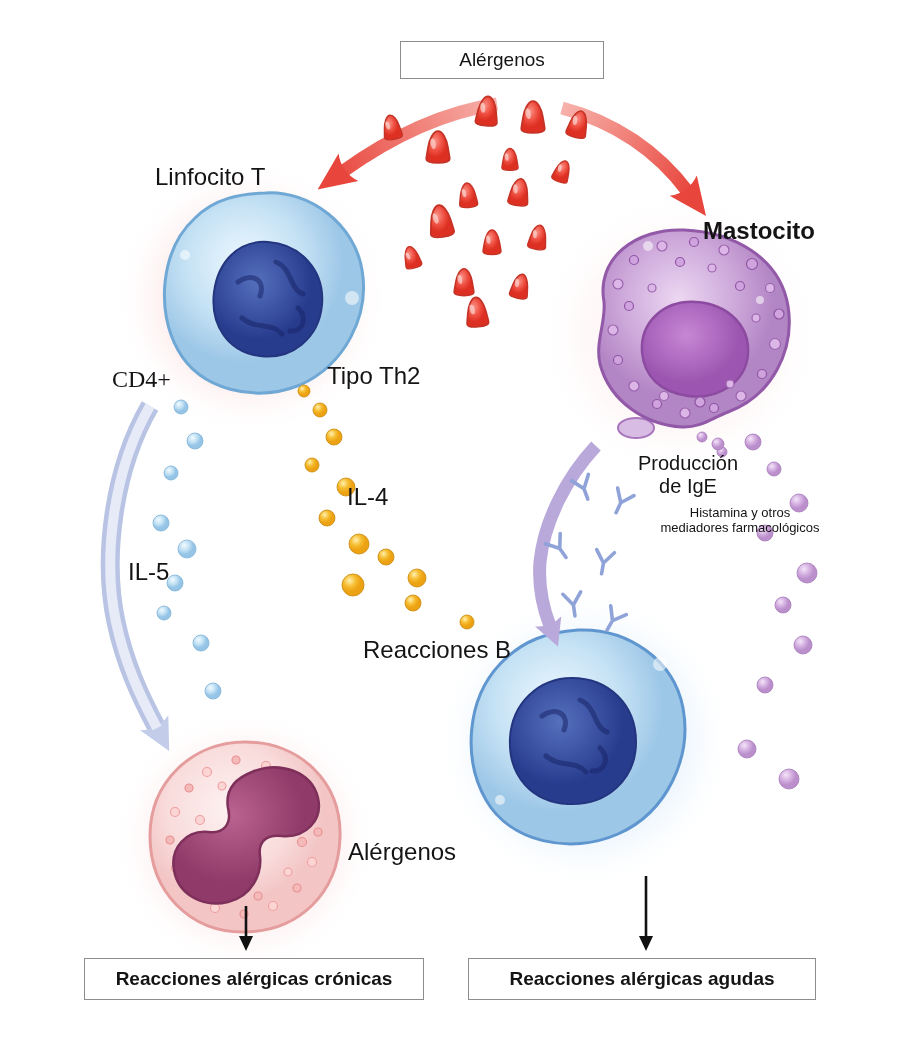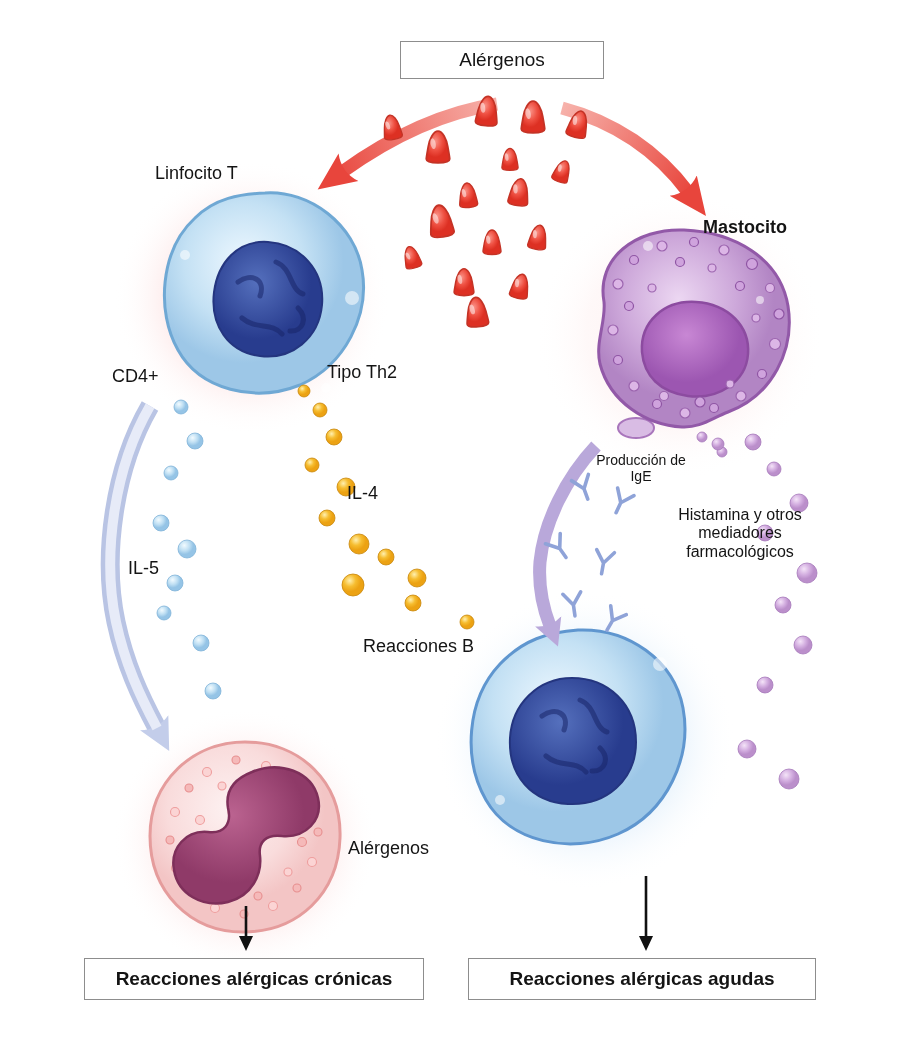--- a/index.html
+++ b/index.html
@@ -9,21 +9,21 @@
     margin:0 auto;
     background:#fff;
     font-family:"Liberation Sans", sans-serif;
     overflow:hidden;
     padding-left:23px;
   }
   .canvas svg{position:absolute;left:0;top:0;}
   .lbl{
     position:absolute;
     color:var(--text_color,#141414);
-    font-size:18px;
+    font-size:24px;
     line-height:1.15;
     white-space:nowrap;
   }
   .lbl.wrap{white-space:normal;text-align:center;}
   .box{
     position:absolute;
     background:#fff;
     border:1.7px solid var(--box_border,#8d8d8d);
     display:flex;align-items:center;justify-content:center;
     font-size:19px;color:var(--text_color,#141414);
@@ -331,23 +331,23 @@
 
 <div class="box result" style="left:468px;top:958px;width:348px;height:42px;">
   <span>Reacciones alérgicas agudas</span>
 </div>
 
 <div class="box result" style="left:84px;top:958px;width:340px;height:42px;">
   <span>Reacciones alérgicas crónicas</span>
 </div>
 
 <div class="lbl" style="left:155px;top:163px;">Linfocito T</div>
-<div class="lbl" style="left:112px;top:366px;">CD4+</div>
+<div class="lbl" style="left:112px;top:366px;font-family:Liberation Serif, serif;">CD4+</div>
 <div class="lbl" style="left:327px;top:362px;">Tipo Th2</div>
 <div class="lbl" style="left:347px;top:483px;">IL-4</div>
 <div class="lbl" style="left:128px;top:558px;">IL-5</div>
 <div class="lbl" style="left:703px;top:217px;font-weight:bold;">Mastocito</div>
-<div class="lbl wrap" style="left:585px;top:452px;width:112px;font-size:14px;">Producción de IgE</div>
-<div class="lbl wrap" style="left:660px;top:506px;width:160px;font-size:16px;text-align:center;">Histamina y otros mediadores farmacológicos</div>
+<div class="lbl wrap" style="left:632px;top:452px;width:112px;font-size:20px;">Producción de IgE</div>
+<div class="lbl wrap" style="left:660px;top:506px;width:160px;font-size:13px;text-align:center;">Histamina y otros mediadores farmacológicos</div>
 <div class="lbl" style="left:363px;top:636px;">Reacciones B</div>
 <div class="lbl" style="left:348px;top:838px;">Alérgenos</div>
 
 </div>
 
 </body></html>

